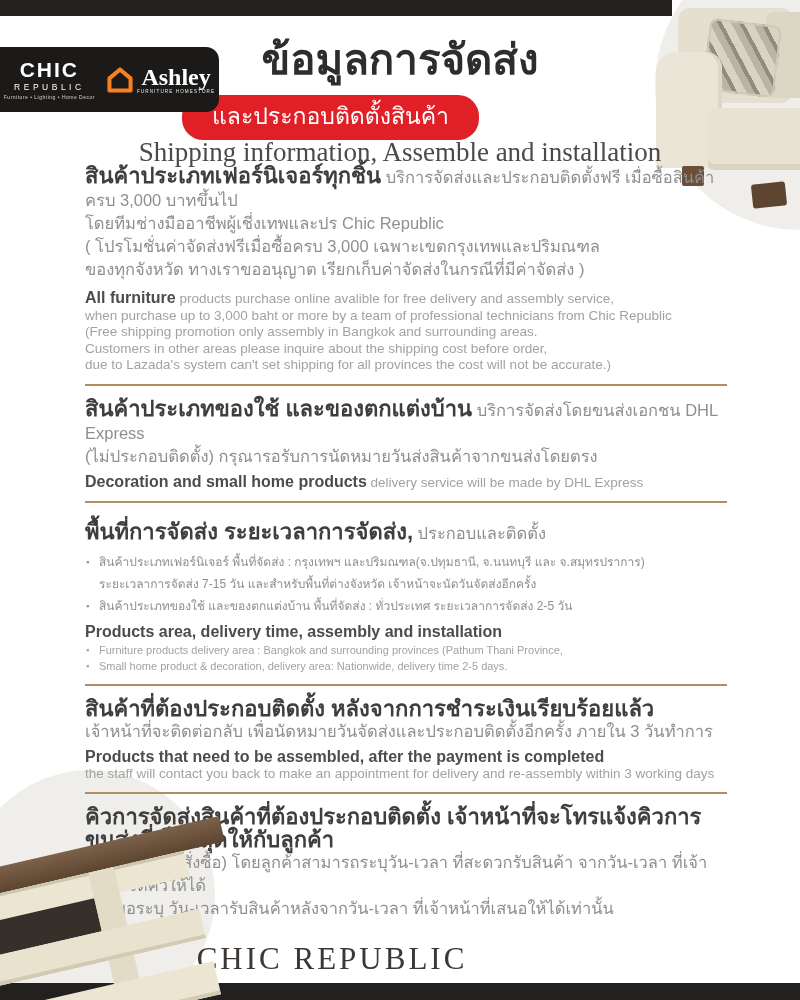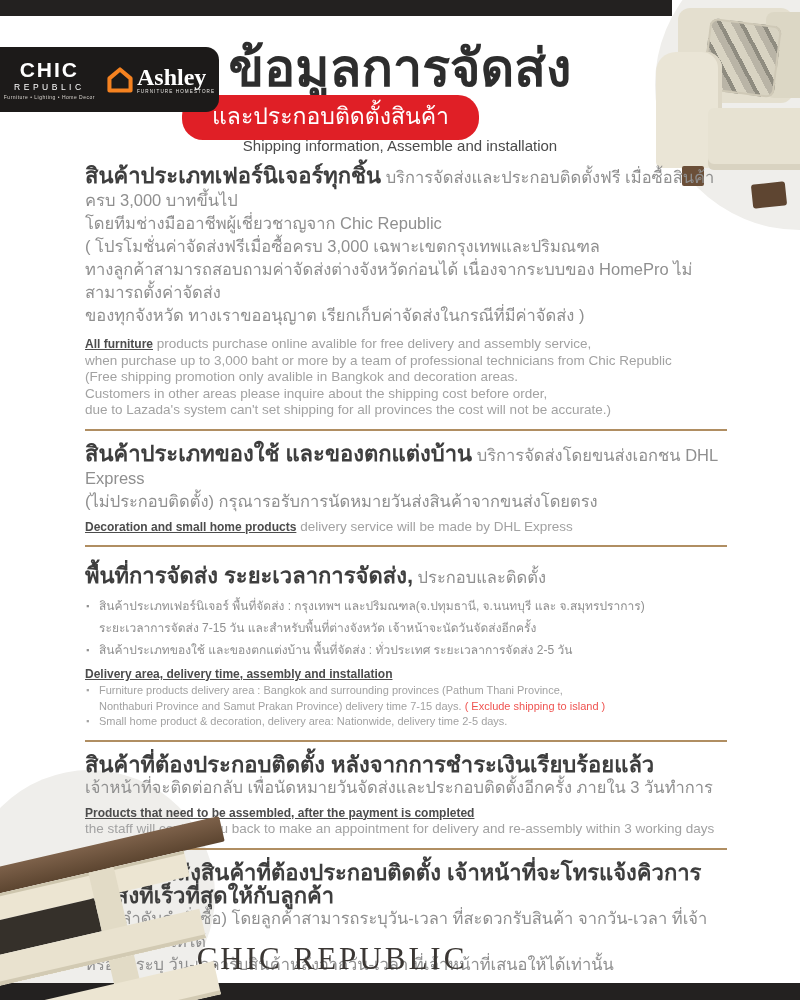--- a/index.html
+++ b/index.html
@@ -37,36 +37,36 @@
 
   
   .logo-box { position:absolute; left:0; top:47px; width:219px; height:65px; background:#1c1a19; border-radius:0 13px 13px 0;
       display:flex; align-items:center; justify-content:center; gap:12px; z-index:5; }
   .chic-logo { text-align:center; color:#fff; line-height:1; }
   .chic-name { font-size:21px; font-weight:bold; letter-spacing:2px; }
   .chic-sub { font-size:8.5px; letter-spacing:3.5px; margin-top:3px; }
   .chic-tag { font-size:5px; letter-spacing:.5px; margin-top:3px; color:#d8d4cf; }
   .ashley-logo { display:flex; align-items:center; gap:4px; }
   .ashley-house { width:26px; height:26px; }
-  .ashley-text { color:#fff; line-height:1; }
+  .ashley-text { color:#fff; line-height:1;text-align:center; }
   .ashley-name { font-family:"Liberation Serif","DejaVu Serif",serif; font-size:24px; font-weight:bold; }
   .ashley-sub { font-size:4.6px; letter-spacing:1.1px; margin-top:1px; color:#e8e6e3; }
 
   
-  .title { position:absolute; left:0; top:26px; width:800px; text-align:center; font-size:52px; font-weight:bold; color:#2d2d2d; z-index:4; }
+  .title { position:absolute; left:0; top:26px; width:800px; text-align:center; font-size:42px; font-weight:bold; color:#2d2d2d; z-index:4; }
   .badge { position:absolute; left:0; top:95px; width:661px; text-align:center; z-index:4; }
   .badge span { display:inline-block; background:#e01f26; color:#fff; font-size:23px; padding:3px 30px 6px; border-radius:21px; }
-  .subtitle { position:absolute; left:0; top:137px; width:800px; text-align:center; font-size:15px; color:#4a4a4a; z-index:4; }
+  .subtitle { position:absolute; left:0; top:137px; width:800px; text-align:center; font-size:27px; color:#4a4a4a; z-index:4;font-family:Liberation Serif, serif; }
 
   
   .content { position:absolute; left:85px; top:164px; width:642px; z-index:3; }
   .th-h { font-size:22px; font-weight:bold; color:#3e3e3e; }
   .th-t { font-size:16.5px; color:#8f8f8f; }
   .th-para { font-size:16.5px; color:#8f8f8f; line-height:23px; }
-  .en-h { font-size:12px; font-weight:bold; color:#4c4c4c;text-decoration:underline; }
+  .en-h { font-size:16px; font-weight:bold; color:#4c4c4c; }
   .en-t { font-size:13.5px; color:#a2a2a2; }
   .en-para { font-size:13.5px; color:#a2a2a2; line-height:16.5px; }
   .sep { height:2px; background:#b08e62; margin:10px 0 11px; }
   .gap-s { height:6px; } .gap-m { height:9px; }
   .bullets { margin-top:2px; }
   .bullet { position:relative; padding-left:14px; }
   .bullet::before { content:"▪"; position:absolute; left:1px; top:0; font-size:9px; }
   .b-th { font-size:12px; color:#8f8f8f; line-height:22px; }
   .b-en { font-size:11px; color:#a2a2a2; line-height:15.5px; }
   .red { color:#ef5350; }
@@ -115,30 +115,29 @@
   <div class="badge">
     <span>และประกอบติดตั้งสินค้า</span>
   </div>
   <div class="subtitle">Shipping information, Assemble and installation</div>
 
   <div class="content">
 
     <div>
       <div class="th-para">
         <span class="th-h">สินค้าประเภทเฟอร์นิเจอร์ทุกชิ้น</span><span class="th-t"> บริการจัดส่งและประกอบติดตั้งฟรี เมื่อซื้อสินค้าครบ 3,000 บาทขึ้นไป</span>
-        <div>โดยทีมช่างมืออาชีพผู้เชี่ยวชาญจาก Chic Republic</div>
+        <div>โดยทีมช่างมืออาชีพผู้เชี่งเทพและปร Chic Republic</div>
         <div>( โปรโมชั่นค่าจัดส่งฟรีเมื่อซื้อครบ 3,000 เฉพาะเขตกรุงเทพและปริมณฑล</div>
-        <div>ทางลูกค้าสามารถสอบถามค่าจัดส่งต่างจังหวัดก่อนได้ เนื่องจากระบบของ HomePro ไม่สามารถตั้งค่าจัดส่ง</div>
         <div>ของทุกจังหวัด ทางเราขออนุญาต เรียกเก็บค่าจัดส่งในกรณีที่มีค่าจัดส่ง )</div>
       </div>
       <div class="gap-m"></div>
       <div class="en-para">
         <span class="en-h">All furniture</span><span class="en-t"> products purchase online avalible for free delivery and assembly service,</span>
         <div>when purchase up to 3,000 baht or more by a team of professional technicians from Chic Republic</div>
-        <div>(Free shipping promotion only avalible in Bangkok and decoration areas.</div>
+        <div>(Free shipping promotion only assembly in Bangkok and surrounding areas.</div>
         <div>Customers in other areas please inquire about the shipping cost before order,</div>
         <div>due to Lazada's system can't set shipping for all provinces the cost will not be accurate.)</div>
       </div>
     </div>
 
     <div class="sep"></div>
 
     <div>
       <div class="th-para">
         <span class="th-h">สินค้าประเภทของใช้ และของตกแต่งบ้าน</span><span class="th-t"> บริการจัดส่งโดยขนส่งเอกชน DHL Express</span>
@@ -158,25 +157,24 @@
         <div class="bullets">
           <div class="bullet b-th">
             <span>สินค้าประเภทเฟอร์นิเจอร์ พื้นที่จัดส่ง : กรุงเทพฯ และปริมณฑล(จ.ปทุมธานี, จ.นนทบุรี และ จ.สมุทรปราการ)</span>
             <div>ระยะเวลาการจัดส่ง 7-15 วัน และสำหรับพื้นที่ต่างจังหวัด เจ้าหน้าจะนัดวันจัดส่งอีกครั้ง</div>
           </div>
           <div class="bullet b-th">สินค้าประเภทของใช้ และของตกแต่งบ้าน พื้นที่จัดส่ง : ทั่วประเทศ ระยะเวลาการจัดส่ง 2-5 วัน</div>
         </div>
       </div>
       <div class="gap-s"></div>
       <div>
-        <div class="en-h">Delivery area, delivery time, assembly and installation</div>
+        <div class="en-h">Products area, delivery time, assembly and installation</div>
         <div class="bullets">
           <div class="bullet b-en">
             <span>Furniture products delivery area : Bangkok and surrounding provinces (Pathum Thani Province,</span>
-            <div><span>Nonthaburi Province and Samut Prakan Province) delivery time 7-15 days. </span><span class="red">( Exclude shipping to island )</span></div>
           </div>
           <div class="bullet b-en">Small home product &amp; decoration, delivery area: Nationwide, delivery time 2-5 days.</div>
         </div>
       </div>
     </div>
 
     <div class="sep"></div>
 
     <div>
       <div class="th-para">

